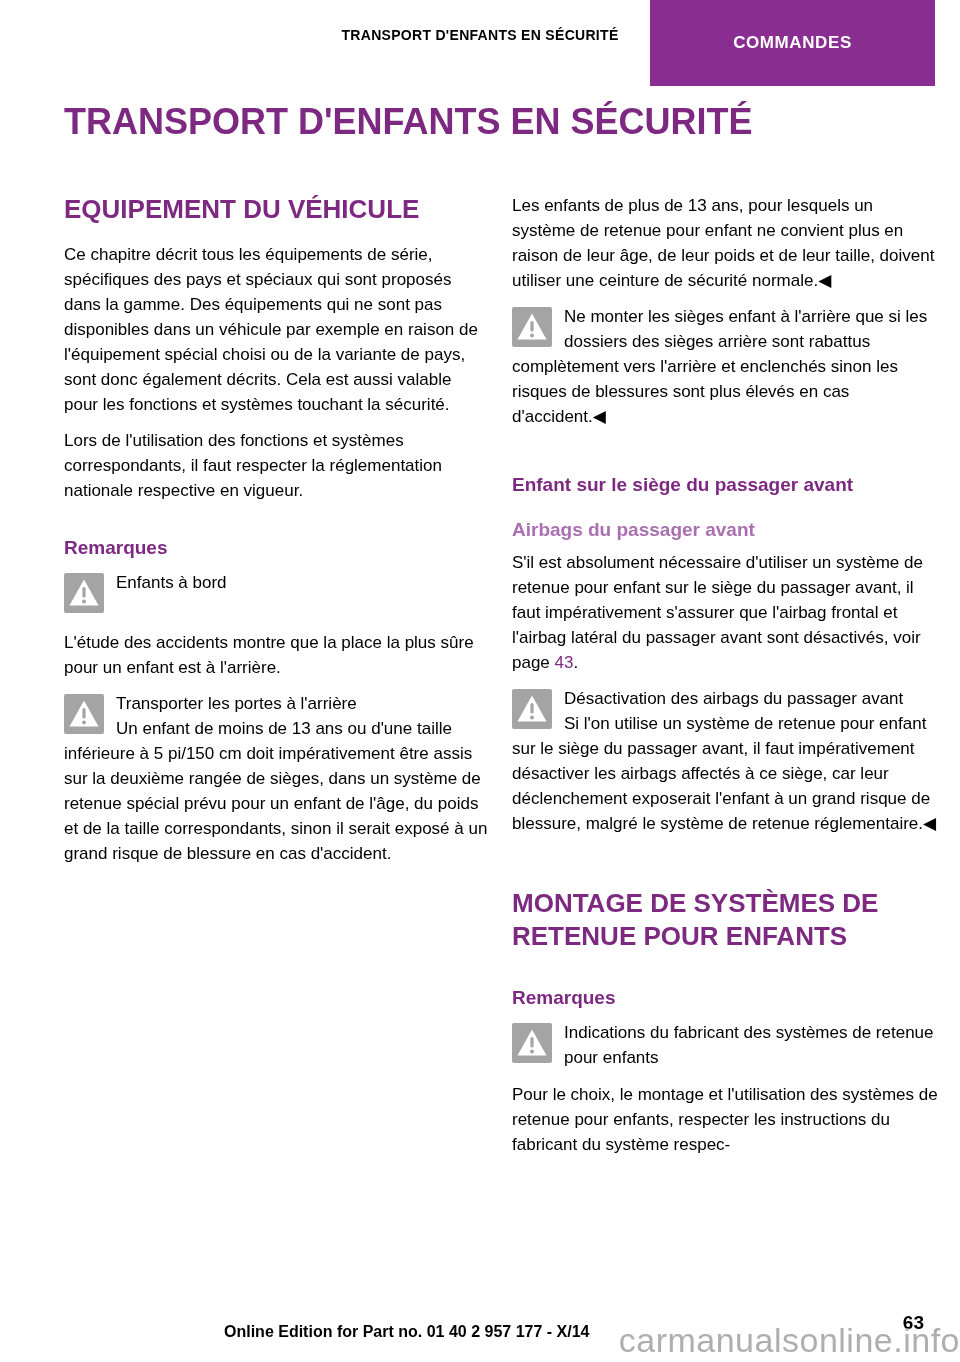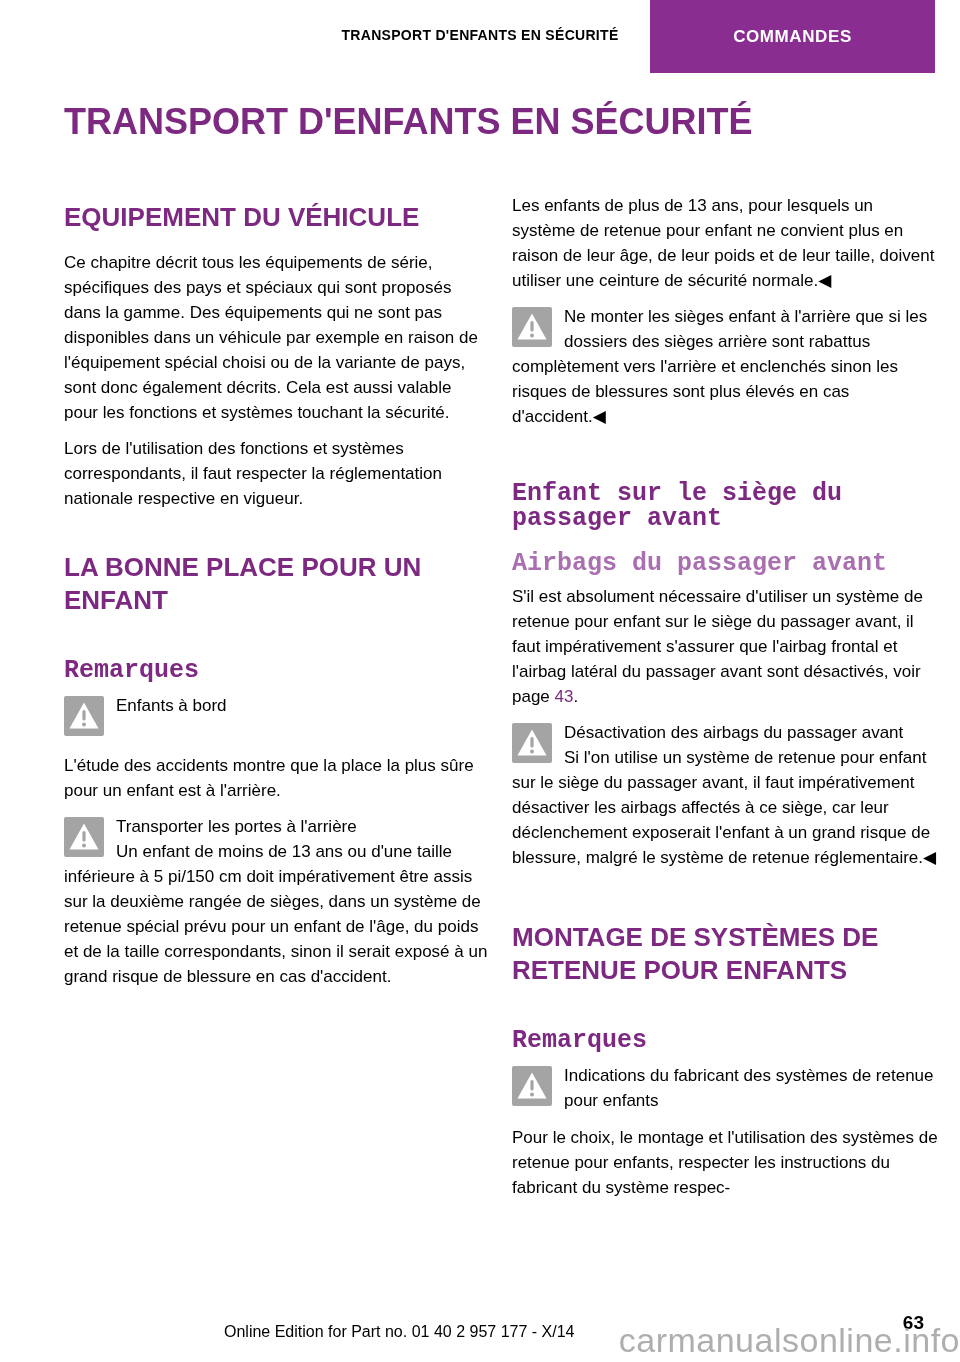--- a/index.html
+++ b/index.html
@@ -12,65 +12,64 @@
     overflow: hidden;
   }
   .page { position: absolute; inset: 0; }
 
   
   .running-title {
     position: absolute; top: 27px; left: 0; width: 100%;
     text-align: center; font-size: 14px; font-weight: bold; letter-spacing: .3px;
   }
   .chapter-tab {
-    position: absolute; top: 0; right: 25px; width: 285px; height: 73px;
+    position: absolute; top: 0; right: 25px; width: 285px; height: 86px;
     background: var(--accent-box, #8a2d91);
     display: flex; align-items: center; justify-content: center;
   }
   .chapter-tab-label { color: #ffffff; font-size: 17px; font-weight: bold; letter-spacing: .6px; }
 
   
   .page-title {
     position: absolute; left: 64px; top: 101px; margin: 0;
     font-size: 36px; line-height: 42px; font-weight: bold;
     color: var(--accent, #7d2982);
   }
 
   
   .col { position: absolute; top: 193px; width: 426px; font-size: 17px; line-height: 25px; }
   .col-left  { left: 64px; }
   .col-right { left: 512px; }
   .col p { margin: 0 0 11px; }
 
   .h-section {
-    margin: 8px 0 16px; font-size: 26px; line-height: 33px; font-weight: bold;
+    margin: 0 0 16px; font-size: 26px; line-height: 33px; font-weight: bold;
     color: var(--accent, #7d2982);
   }
   .h-section.mt { margin-top: 40px; }
   .h-sub {
-    margin: 41px 0 10px; font-size: 25px; line-height: 25px; font-weight: bold;
+    margin: 32px 0 10px; font-size: 19px; line-height: 25px; font-weight: bold;
     color: var(--accent, #7d2982);
-    font-family: Liberation Mono, monospace;
   }
   .h-sub.light { color: var(--accent-light, #aa6fb0); margin-top: 20px; margin-bottom: 8px; }
 
   
   .note { margin: 4px 0 12px; }
   .note::after { content: ""; display: block; clear: both; }
   .note-icon { float: left; width: 40px; height: 40px; margin: 3px 12px 5px 0; }
   .note-icon svg { display: block; width: 40px; height: 40px; }
   .note-icon .bg   { fill: var(--icon-gray, #a4a4a4); }
   .note-icon .tri  { fill: #ffffff; }
   .note-icon .mark { fill: var(--icon-gray, #a4a4a4); }
   .note-title, .note-body { margin: 0; }
 
   .page-link { color: var(--accent, #7d2982); text-decoration: none; cursor: pointer; }
 
   
-  .edition  { position: absolute; left: 224px; top: 1323px; font-size: 16px; }
+  .edition  { position: absolute; left: 224px; top: 1323px; font-size: 16px; font-weight: bold; }
   .page-num { position: absolute; right: 36px; top: 1312px; font-size: 19px; font-weight: bold; }
   .watermark {
     position: absolute; right: 0px; top: 1321px;
     font-size: 34px; letter-spacing: .5px;
     color: var(--watermark, #9b9b9b); opacity: .8;
   }
 </style>
 </head>
 <body>
 
@@ -83,21 +82,20 @@
   </div>
 
   <h1 class="page-title">TRANSPORT D'ENFANTS EN SÉCURITÉ</h1>
 
   <div class="col col-left">
 
     <h2 class="h-section">EQUIPEMENT DU VÉHICULE</h2>
     <p>Ce chapitre décrit tous les équipements de série, spécifiques des pays et spéciaux qui sont proposés dans la gamme. Des équipements qui ne sont pas disponibles dans un véhicule par exemple en raison de l'équipement spécial choisi ou de la variante de pays, sont donc également décrits. Cela est aussi valable pour les fonctions et systèmes touchant la sécurité.</p>
     <p>Lors de l'utilisation des fonctions et systèmes correspondants, il faut respecter la réglementation nationale respective en vigueur.</p>
 
-    <h2 class="h-section mt">LA BONNE PLACE POUR UN ENFANT</h2>
     <h3 class="h-sub">Remarques</h3>
 
     <div class="note">
       <span class="note-icon">
         <svg viewBox="0 0 40 40" aria-hidden="true">
           <rect class="bg" width="40" height="40" rx="2"></rect>
           <path class="tri" d="M20 6.5 L34.5 32.5 H5.5 Z"></path>
           <rect class="mark" x="18.4" y="14" width="3.2" height="10.5" rx="1.6"></rect>
           <circle class="mark" cx="20" cy="28.4" r="2"></circle>
         </svg>

